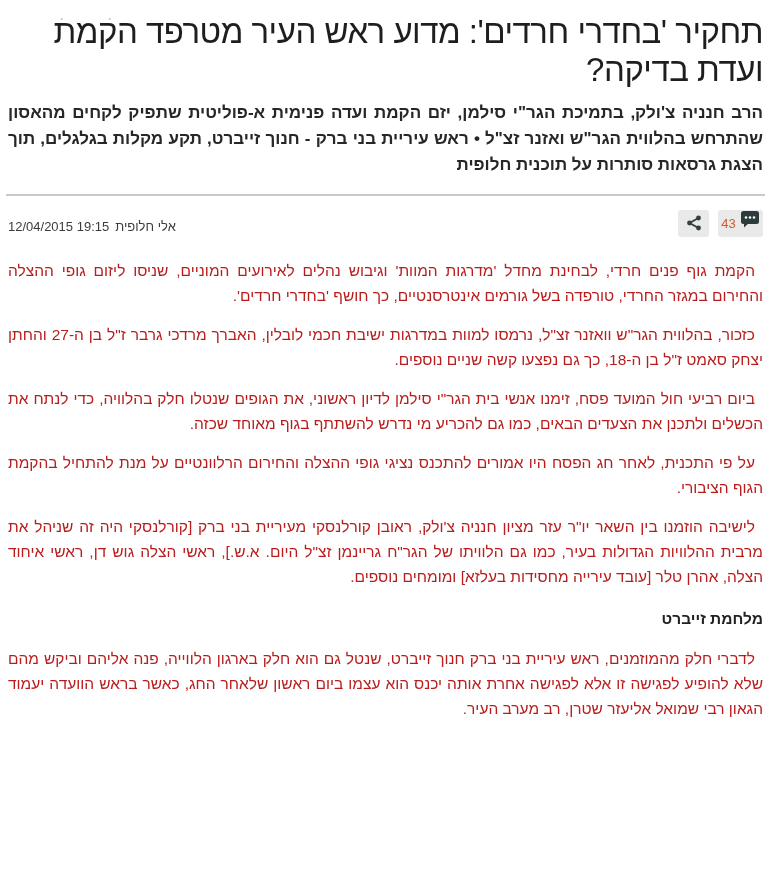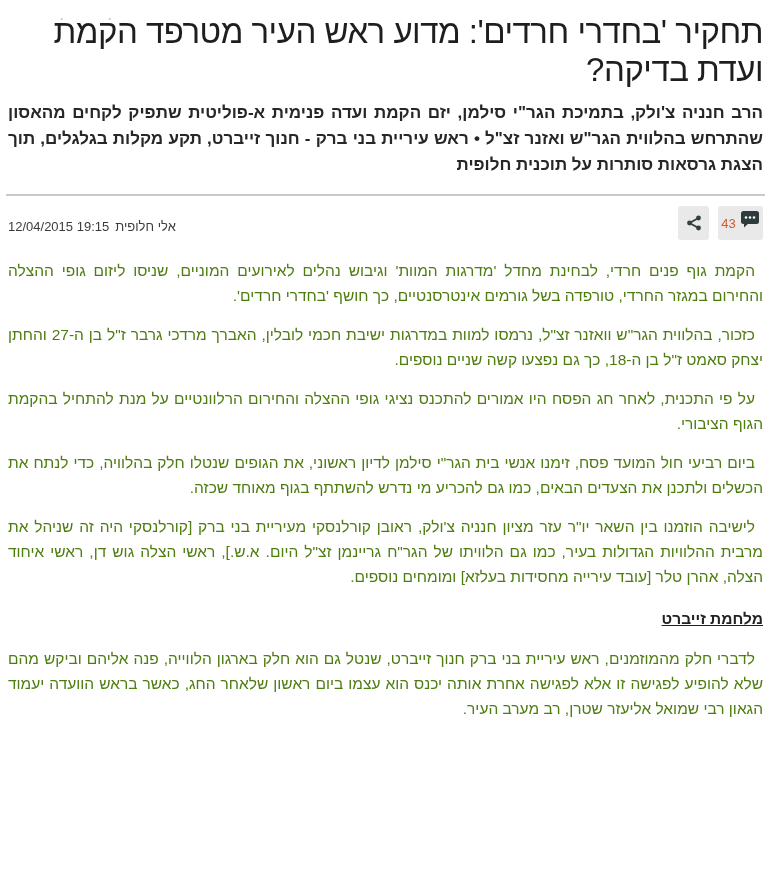--- a/index.html
+++ b/index.html
@@ -63,50 +63,49 @@
   .byline {
     font-size: 13px; color: #3c3c3c;
     display: flex; align-items: center; gap: 6px;
     padding-top: 6px;
   }
   .share-group { display: flex; align-items: flex-start; gap: 9px; direction: ltr; }
   .btn-gray {
     background: #e9e9e9;
     border: none;
     border-radius: 3px;
-    height: 34px;
+    height: 27px;
     display: flex; align-items: center; justify-content: center;
     cursor: pointer;
     position: relative;
   }
   .btn-share { width: 31px; }
   .btn-comments { width: 45px; padding: 0 6px; }
   .comments-count {
     font-size: 13px; font-weight: 400;
     color: #cf5a35;
     margin-right: 4px;
     direction: ltr;
   }
   .bubble-wrap { position: relative; top: -4px; }
 
   .article-body { margin: 20px 8px 0 8px; }
   .article-body p {
     font-size: 15.5px; line-height: 25px;
-    color: #4d7c0f;
+    color: #b91c1c;
     text-align: justify;
     text-indent: 8px;
     margin-bottom: 14px;
   }
   .article-body h2.section-header {
     font-size: 15.5px; line-height: 25px;
     font-weight: 700;
     color: #222;
     margin: 17px 0 15px 0;
     text-align: right;
-    text-decoration: underline;
   }
 </style>
 </head>
 <body>
 
 <div class="page">
 
   <div class="breadcrumb-clip">
     <span class="breadcrumb-inner">
       <a class="crumb">עמוד הבית</a><span class="crumb-sep">|</span><a class="crumb">חדשות</a><span class="crumb-sep">|</span><a class="crumb">תקשורת</a>
@@ -152,22 +151,22 @@
 
     <div class="byline">
       <span>אלי חלופית</span>
       <span style="direction:ltr;">12/04/2015 19:15</span>
     </div>
   </div>
 
   <div class="article-body">
     <p>הקמת גוף פנים חרדי, לבחינת מחדל 'מדרגות המוות' וגיבוש נהלים לאירועים המוניים, שניסו ליזום גופי ההצלה והחירום במגזר החרדי, טורפדה בשל גורמים אינטרסנטיים, כך חושף 'בחדרי חרדים'.</p>
     <p>כזכור, בהלווית הגר"ש וואזנר זצ"ל, נרמסו למוות במדרגות ישיבת חכמי לובלין, האברך מרדכי גרבר ז"ל בן ה-27 והחתן יצחק סאמט ז"ל בן ה-18, כך גם נפצעו קשה שניים נוספים.</p>
+    <p>ביום רביעי חול המועד פסח, זימנו אנשי בית הגר"י סילמן לדיון ראשוני, את הגופים שנטלו חלק בהלוויה, כדי לנתח את הכשלים ולתכנן את הצעדים הבאים, כמו גם להכריע מי נדרש להשתתף בגוף מאוחד שכזה.</p>
     <p>על פי התכנית, לאחר חג הפסח היו אמורים להתכנס נציגי גופי ההצלה והחירום הרלוונטיים על מנת להתחיל בהקמת הגוף הציבורי.</p>
-    <p>ביום רביעי חול המועד פסח, זימנו אנשי בית הגר"י סילמן לדיון ראשוני, את הגופים שנטלו חלק בהלוויה, כדי לנתח את הכשלים ולתכנן את הצעדים הבאים, כמו גם להכריע מי נדרש להשתתף בגוף מאוחד שכזה.</p>
     <p>לישיבה הוזמנו בין השאר יו"ר עזר מציון חנניה צ'ולק, ראובן קורלנסקי מעיריית בני ברק [קורלנסקי היה זה שניהל את מרבית ההלוויות הגדולות בעיר, כמו גם הלוויתו של הגר"ח גריינמן זצ"ל היום. א.ש.], ראשי הצלה גוש דן, ראשי איחוד הצלה, אהרן טלר [עובד עירייה מחסידות בעלזא] ומומחים נוספים.</p>
 
     <h2 class="section-header">מלחמת זייברט</h2>
 
     <p>לדברי חלק מהמוזמנים, ראש עיריית בני ברק חנוך זייברט, שנטל גם הוא חלק בארגון הלווייה, פנה אליהם וביקש מהם שלא להופיע לפגישה זו אלא לפגישה אחרת אותה יכנס הוא עצמו ביום ראשון שלאחר החג, כאשר בראש הוועדה יעמוד הגאון רבי שמואל אליעזר שטרן, רב מערב העיר.</p>
 
   </div>
 
 </div>
 

